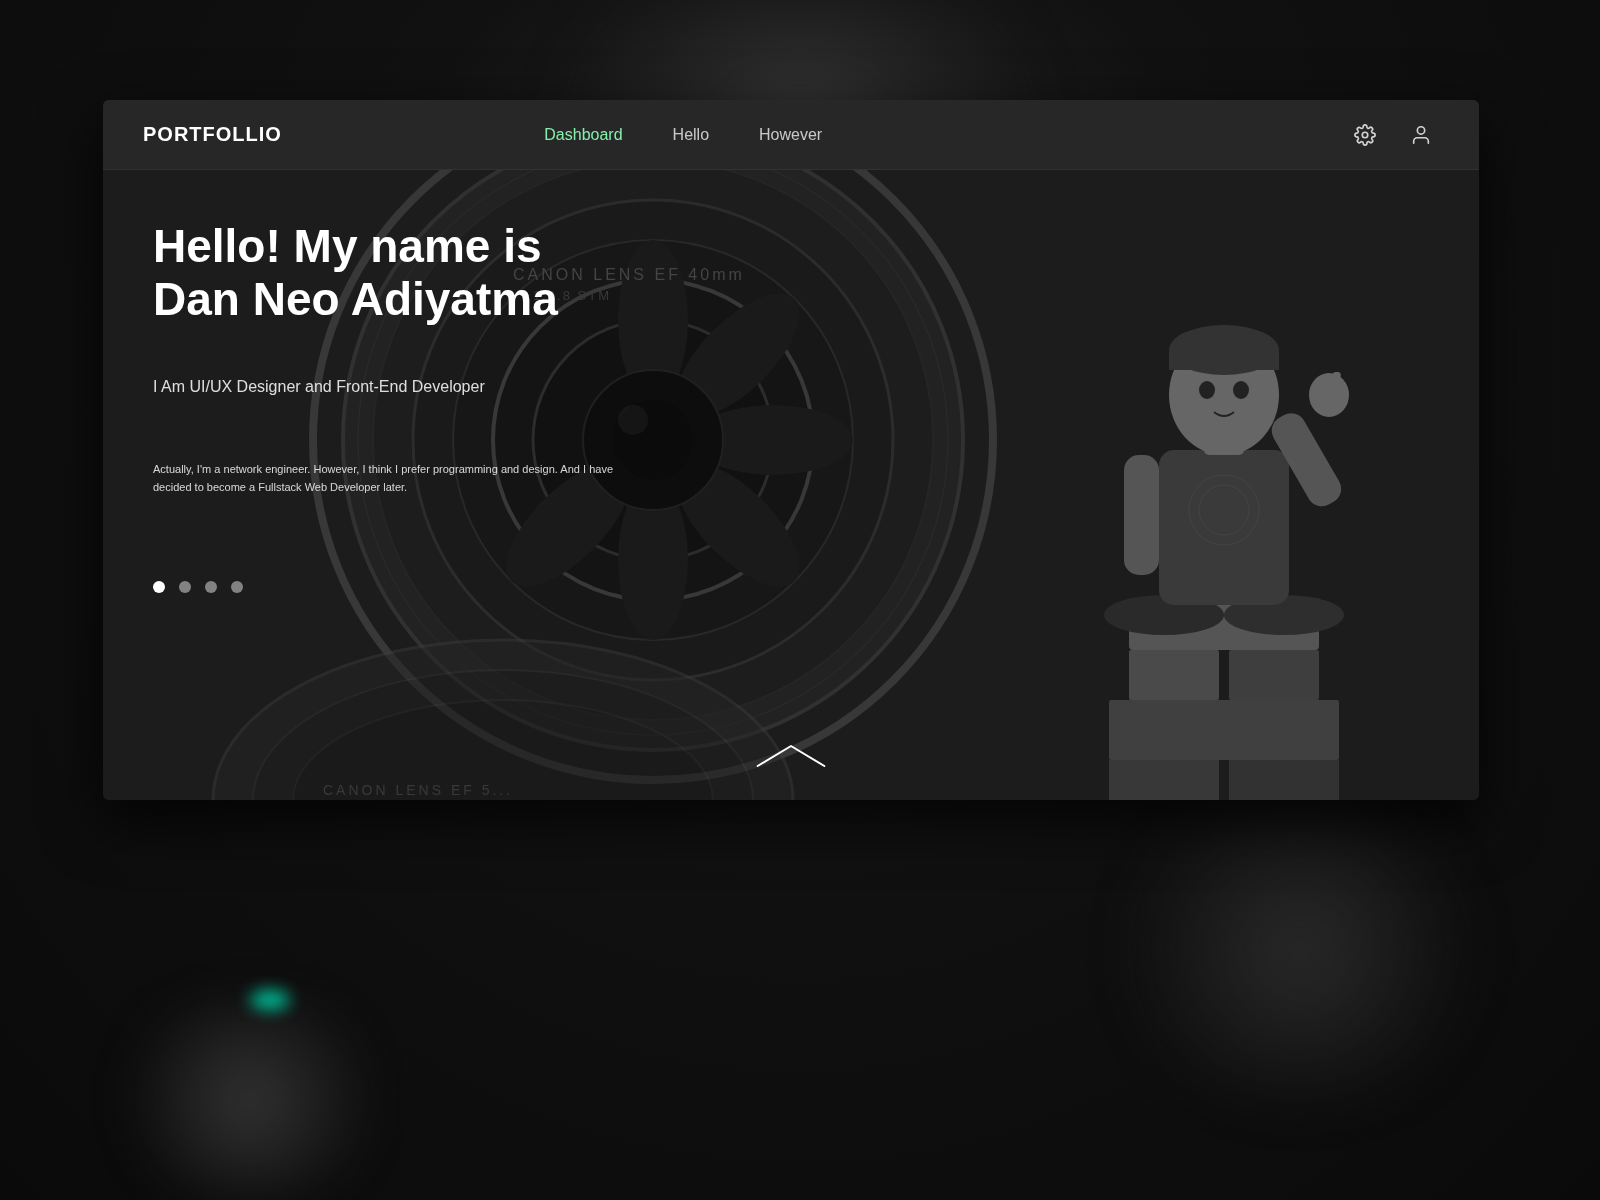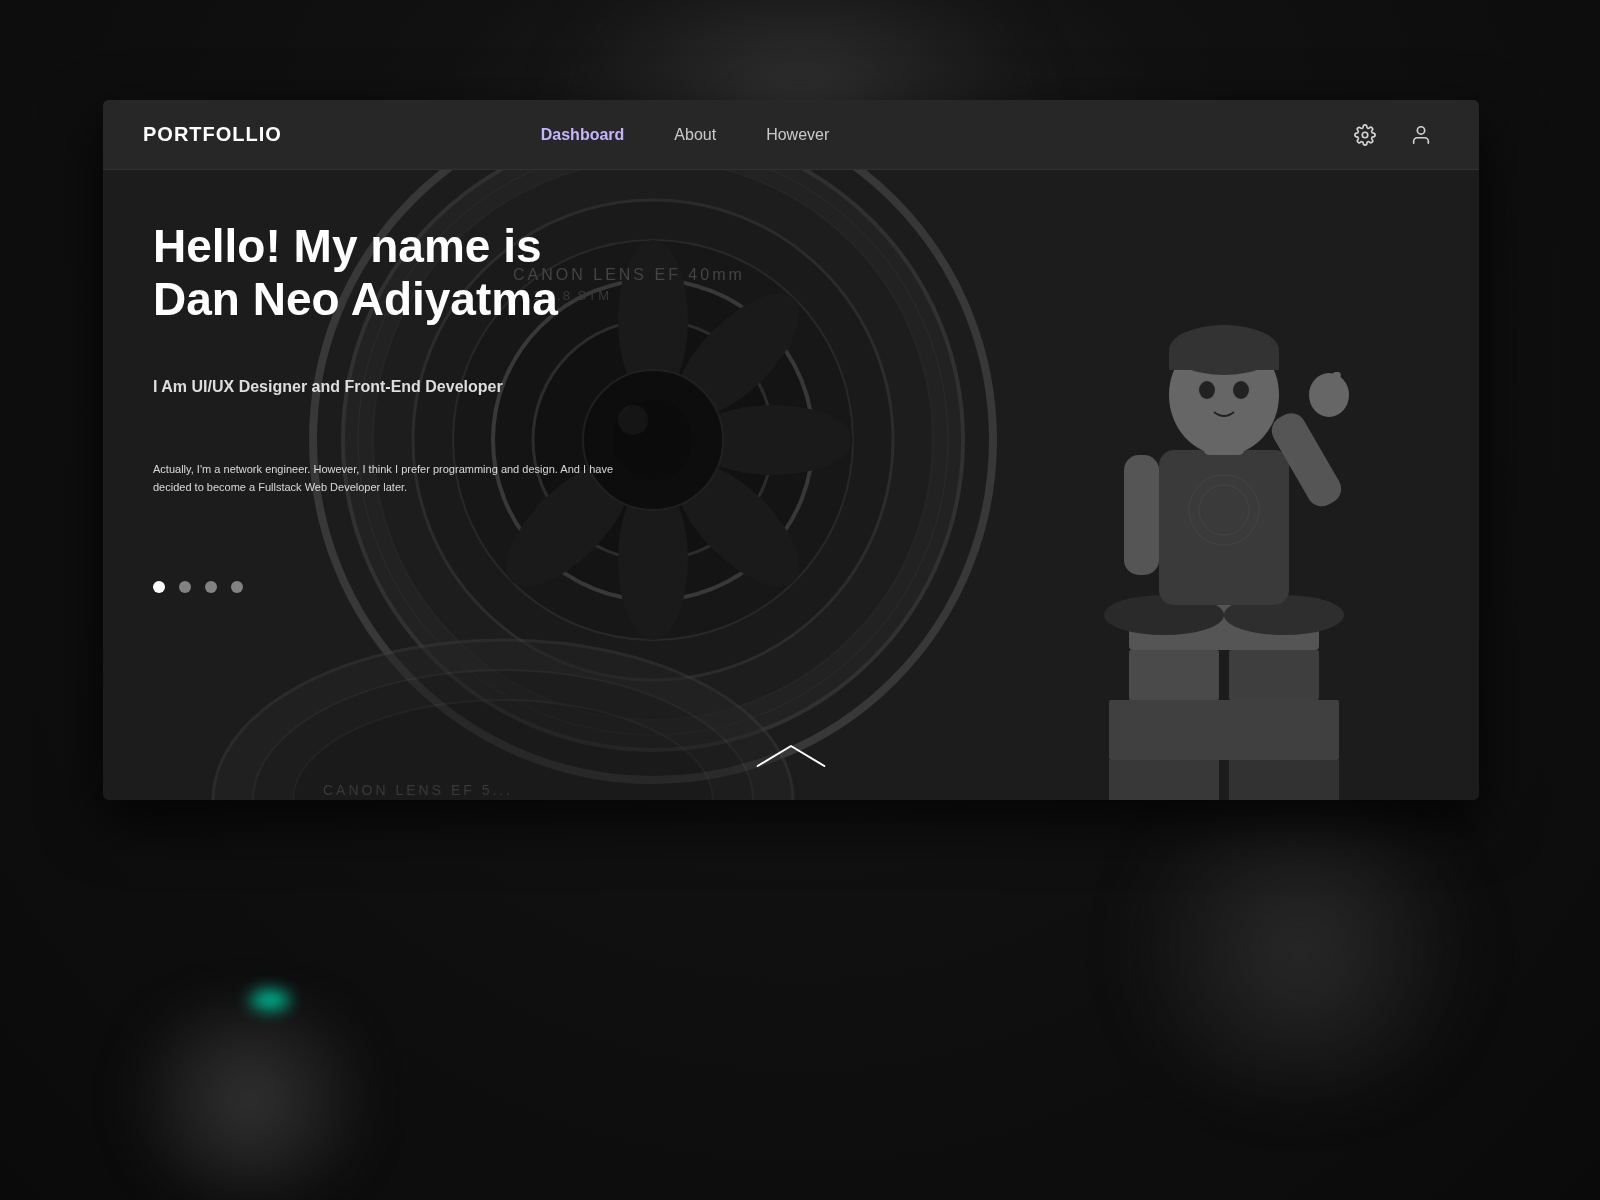--- a/index.html
+++ b/index.html
@@ -115,22 +115,22 @@
     .nav-item {
       color: rgba(255,255,255,0.75);
       font-size: 16px;
       font-weight: 400;
       cursor: pointer;
       text-decoration: none;
       transition: color 0.2s;
     }
 
     .nav-item.active {
-      color: #c4b5fd;
-      font-weight: 700;
+      color: #86efac;
+      font-weight: 400;
     }
 
     .navbar-icons {
       display: flex;
       align-items: center;
       gap: 20px;
       margin-left: auto;
     }
 
     .icon-btn {
@@ -206,21 +206,21 @@
       font-weight: 800;
       color: #fff;
       line-height: 1.15;
       margin-bottom: 16px;
     }
 
     .hero-subtitle {
       font-size: 16px;
       color: rgba(255,255,255,0.85);
       margin-bottom: 28px;
-      font-weight: 700;
+      font-weight: 400;
     }
 
     .hero-body {
       font-size: 11px;
       color: rgba(255,255,255,0.82);
       line-height: 1.7;
       text-align: justify;
       margin-bottom: 20px;
     }
 
@@ -291,21 +291,21 @@
 <div class="bg-blob-bottom-right"></div>
 <div class="bg-green-dot"></div>
 
 <div class="main-window">
 
   <nav class="navbar">
     <div class="navbar-brand">PORTFOLLIO</div>
 
     <div class="navbar-nav">
       <a class="nav-item active">Dashboard</a>
-      <a class="nav-item">About</a>
+      <a class="nav-item">Hello</a>
       <a class="nav-item">However</a>
     </div>
 
     <div class="navbar-icons">
       <div class="icon-btn">
         <svg viewBox="0 0 24 24" fill="none" stroke="currentColor" stroke-width="1.8" stroke-linecap="round" stroke-linejoin="round">
           <circle cx="12" cy="12" r="3"></circle>
           <path d="M19.4 15a1.65 1.65 0 0 0 .33 1.82l.06.06a2 2 0 0 1-2.83 2.83l-.06-.06a1.65 1.65 0 0 0-1.82-.33 1.65 1.65 0 0 0-1 1.51V21a2 2 0 0 1-4 0v-.09A1.65 1.65 0 0 0 9 19.4a1.65 1.65 0 0 0-1.82.33l-.06.06a2 2 0 0 1-2.83-2.83l.06-.06A1.65 1.65 0 0 0 4.68 15a1.65 1.65 0 0 0-1.51-1H3a2 2 0 0 1 0-4h.09A1.65 1.65 0 0 0 4.6 9a1.65 1.65 0 0 0-.33-1.82l-.06-.06a2 2 0 0 1 2.83-2.83l.06.06A1.65 1.65 0 0 0 9 4.68a1.65 1.65 0 0 0 1-1.51V3a2 2 0 0 1 4 0v.09a1.65 1.65 0 0 0 1 1.51 1.65 1.65 0 0 0 1.82-.33l.06-.06a2 2 0 0 1 2.83 2.83l-.06.06A1.65 1.65 0 0 0 19.4 9a1.65 1.65 0 0 0 1.51 1H21a2 2 0 0 1 0 4h-.09a1.65 1.65 0 0 0-1.51 1z"></path>
         </svg>
       </div>

